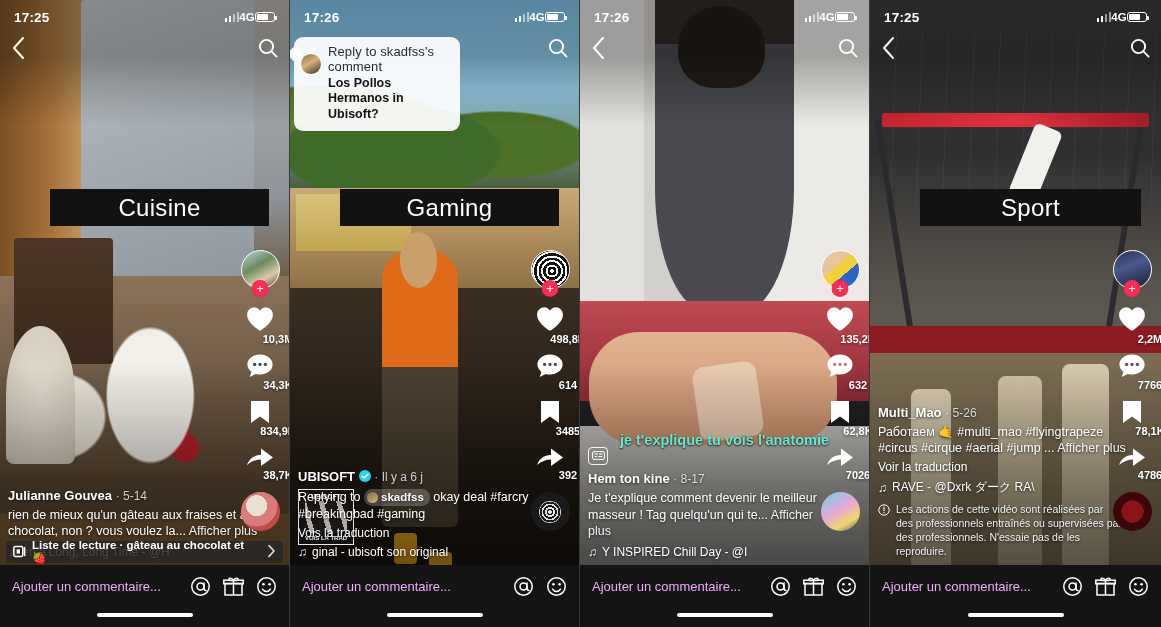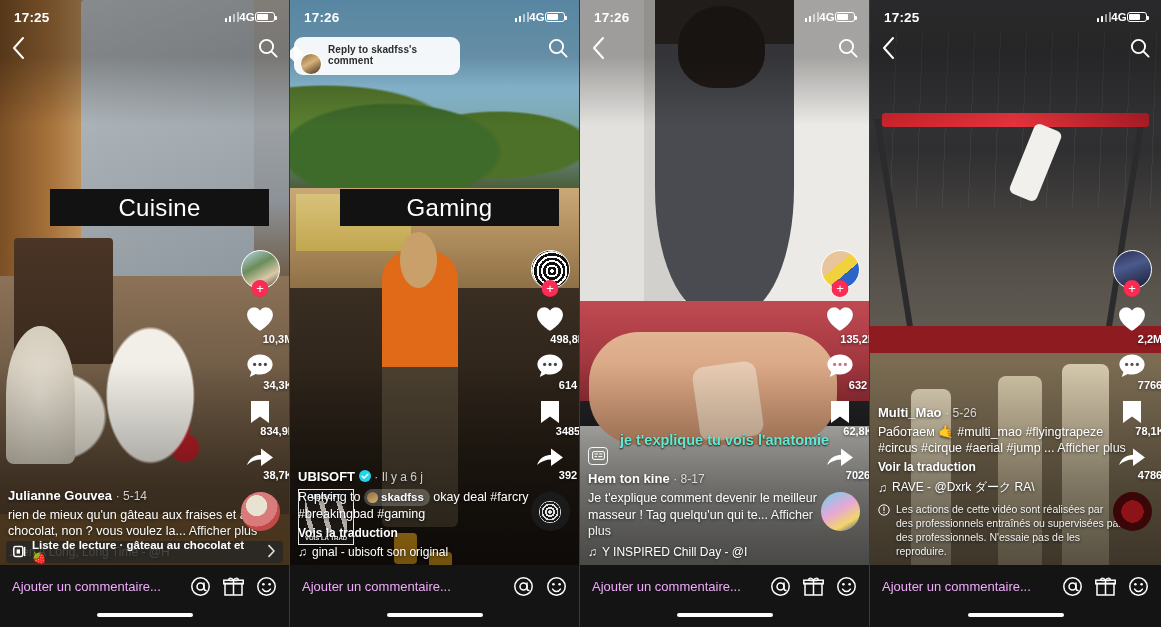--- a/index.html
+++ b/index.html
@@ -125,21 +125,21 @@
   
   .reply-bubble { position:absolute; top:37px; left:4px; width:166px;
      background:rgba(255,255,255,.93); border-radius:9px; padding:7px 8px 9px 34px;
      z-index:18; }
   .reply-bubble::before { content:""; position:absolute; left:-5px; top:11px;
      width:12px; height:12px; background:rgba(255,255,255,.93);
      transform:rotate(45deg); border-radius:2px; }
   .rb-avatar { position:absolute; left:6px; top:16px; width:22px; height:22px;
      border-radius:50%; background:linear-gradient(150deg,#8a6a3f,#d8b27a 45%,#3a2d1d);
      border:1px solid #fff; }
-  .rb-head { font-size:10px; font-weight:700; color:#2b2b2b; letter-spacing:.1px; }
+  .rb-head { font-size:13px; font-weight:400; color:#2b2b2b; letter-spacing:.1px; }
   .rb-text { font-size:12.5px; font-weight:700; color:#111; line-height:1.22; margin-top:2px; }
 
   
   .catchip { position:absolute; top:189px; height:37px; left:50px; right:20px;
      background:#121212; display:flex; align-items:center; justify-content:center;
      z-index:25; }
   .catchip span { color:#fff; font-size:24px; font-weight:400; letter-spacing:.3px; }
 
   
   .rail { position:absolute; right:6px; bottom:96px; width:46px; z-index:19;
@@ -173,21 +173,21 @@
 
   
   .caption { position:absolute; left:0; right:0; bottom:62px; padding:0 8px 6px 8px;
      z-index:18; color:#fff; }
   .cap-user { font-size:13px; font-weight:700; text-shadow:0 1px 3px rgba(0,0,0,.7);
      margin-bottom:4px; }
   .cap-user .date { font-weight:400; color:rgba(255,255,255,.78); font-size:12px; }
   .cap-text { font-size:12.5px; line-height:1.34; text-shadow:0 1px 3px rgba(0,0,0,.7);
      max-width:250px; }
   .cap-text .more { color:rgba(255,255,255,.95); }
-  .cap-trad { font-size:12px; font-weight:700; margin-top:3px;
+  .cap-trad { font-size:12px; font-weight:400; margin-top:3px;
      text-shadow:0 1px 3px rgba(0,0,0,.7); }
   .cap-music { font-size:12px; margin-top:5px; display:flex; align-items:center; gap:5px;
      text-shadow:0 1px 3px rgba(0,0,0,.7); }
   .cap-warn { display:flex; gap:6px; margin-top:7px; font-size:10.5px; line-height:1.33;
      color:rgba(255,255,255,.93); max-width:244px; text-shadow:0 1px 3px rgba(0,0,0,.8); }
 
   
   .badge-sq { width:20px;height:18px;border:1.6px solid rgba(255,255,255,.92);
      border-radius:4px; display:flex;align-items:center;justify-content:center; }
 
@@ -417,20 +417,21 @@
         <svg width="22" height="22" viewBox="0 0 22 22">
             <circle cx="9.5" cy="9.5" r="6.6" fill="none" stroke="#fff" stroke-width="1.9"></circle>
             <line x1="14.4" y1="14.4" x2="19.6" y2="19.6" stroke="#fff" stroke-width="1.9" stroke-linecap="round"></line>
           </svg>
       </span>
     </div>
 
     <div class="reply-bubble clicky">
       <div class="rb-avatar"></div>
       <div class="rb-head">Reply to skadfss's comment</div>
+      <div class="rb-text">Los Pollos Hermanos in Ubisoft?</div>
     </div>
 
     <div class="catchip">
       <span>Gaming</span>
     </div>
 
     <div class="rail">
       <div class="avwrap">
         <div class="avatar av2">
             <div class="vinyl"></div>
@@ -700,20 +701,23 @@
           </svg>
       </span>
       <span class="icon clicky">
         <svg width="22" height="22" viewBox="0 0 22 22">
             <circle cx="9.5" cy="9.5" r="6.6" fill="none" stroke="#fff" stroke-width="1.9"></circle>
             <line x1="14.4" y1="14.4" x2="19.6" y2="19.6" stroke="#fff" stroke-width="1.9" stroke-linecap="round"></line>
           </svg>
       </span>
     </div>
 
+    <div class="catchip">
+      <span>Sport</span>
+    </div>
 
     <div class="rail">
       <div class="avwrap">
         <div class="avatar av4"></div>
         <div class="plus">+</div>
       </div>
       <div class="act clicky">
         <svg width="32" height="30" viewBox="0 0 32 30">
             <path d="M16 27C16 27 3 19.4 3 10.8 3 6.5 6.3 3.2 10.3 3.2c2.5 0 4.6 1.3 5.7 3.2 1.1-1.9 3.2-3.2 5.7-3.2C25.7 3.2 29 6.5 29 10.8 29 19.4 16 27 16 27z" fill="#fff" stroke="rgba(0,0,0,.18)" stroke-width=".6"></path>
           </svg>

